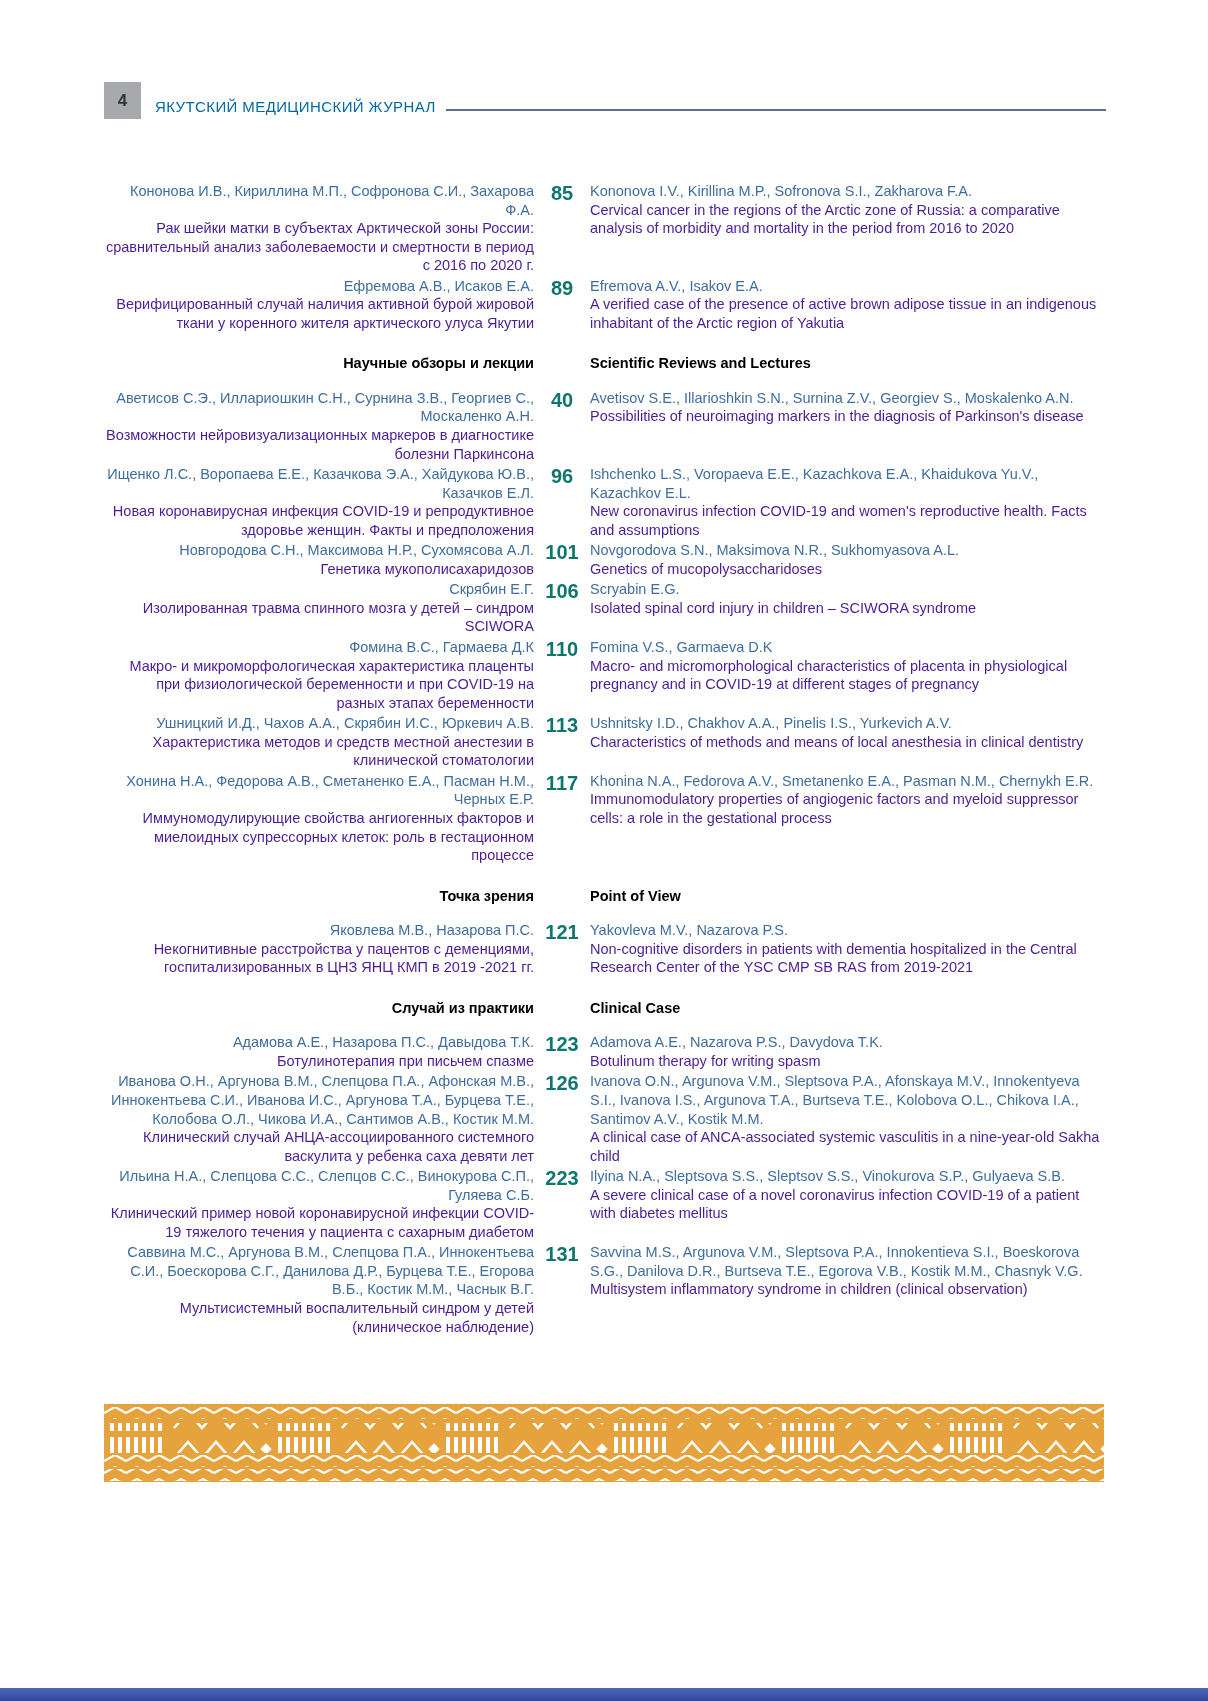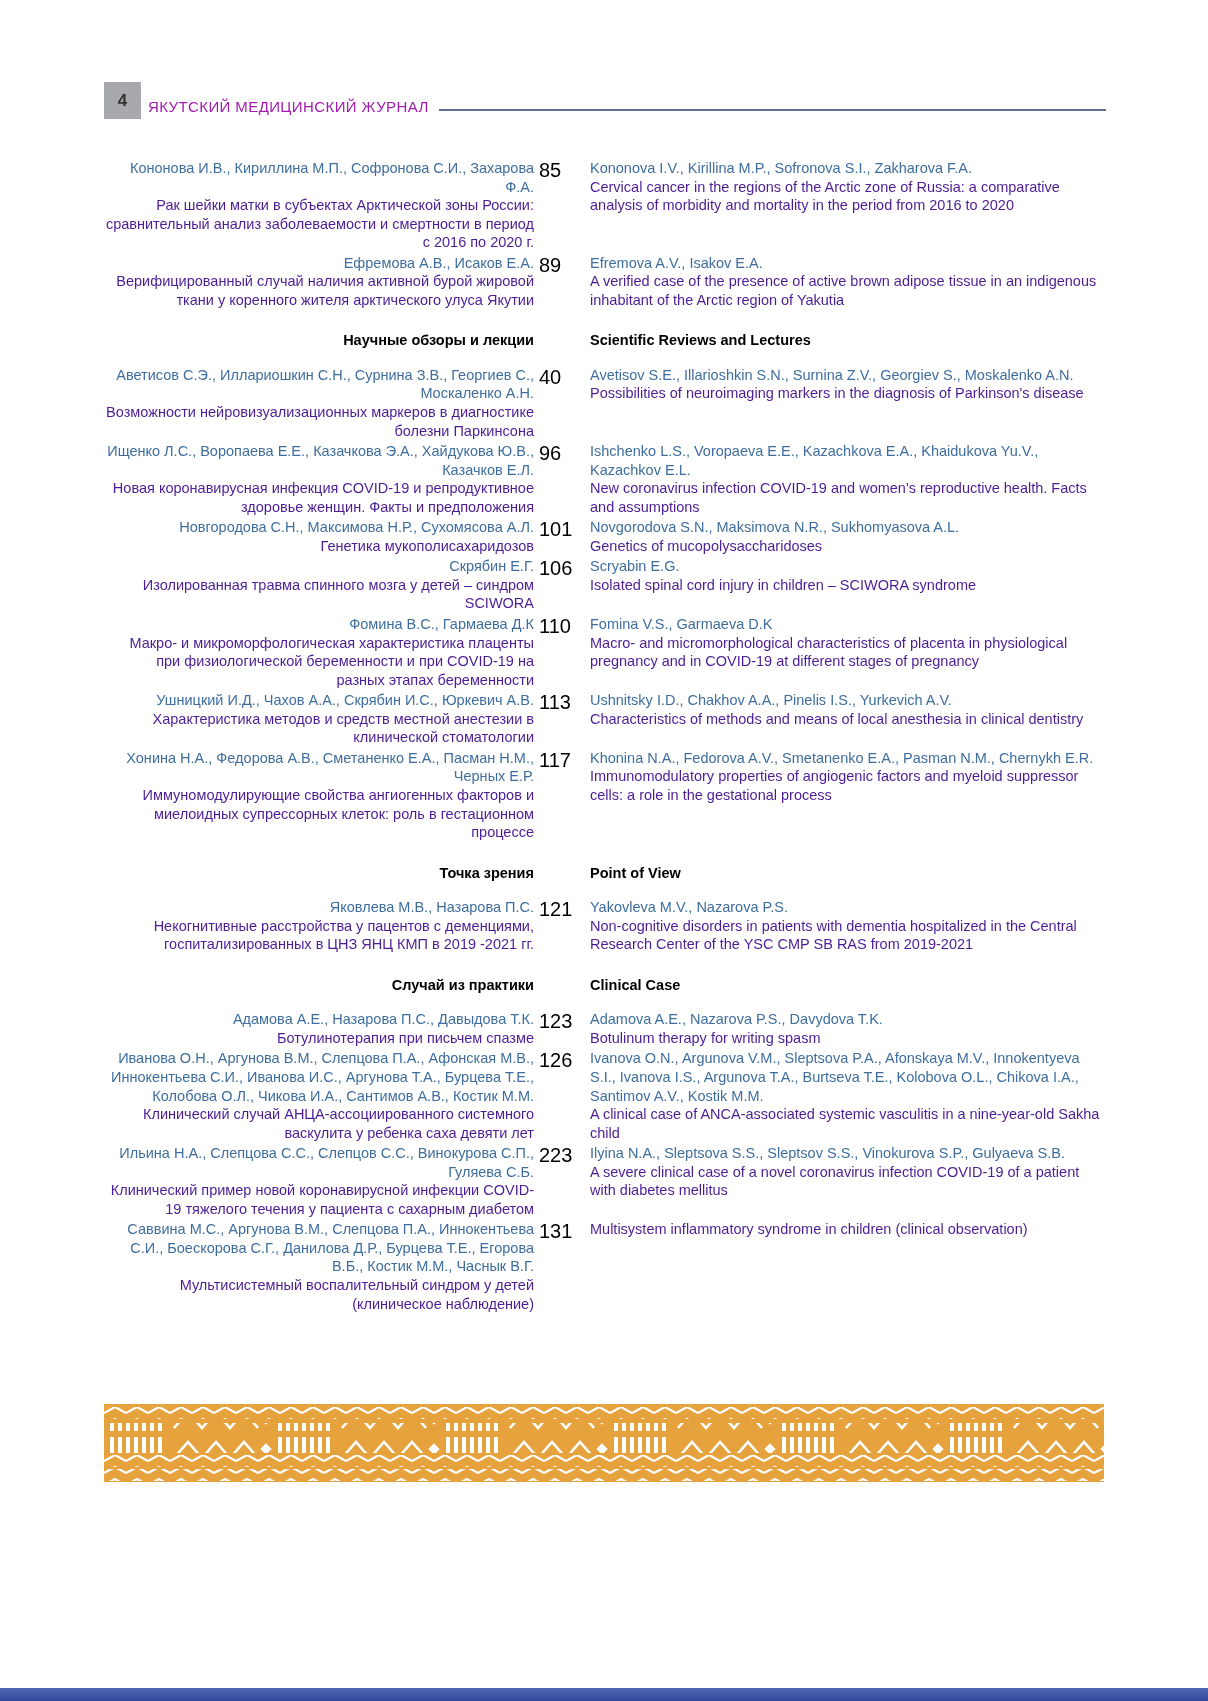--- a/index.html
+++ b/index.html
@@ -28,53 +28,53 @@
     background: #a7a9ac;
     color: #333333;
     font-size: 17px;
     font-weight: bold;
     display: flex;
     align-items: center;
     justify-content: center;
     flex: 0 0 auto;
   }
   .journal-title {
-    color: #a21caf;
+    color: #0369a1;
     font-size: 15px;
     letter-spacing: 0.4px;
-    padding: 0 10px 4px 7px;
+    padding: 0 10px 4px 14px;
     white-space: nowrap;
   }
   .header-rule {
     flex: 1;
     border-bottom: 2px solid #5f6e91;
     margin-bottom: 8px;
   }
   
   .toc {
-    margin: 40px 102px 0 104px;
+    margin: 63px 102px 0 104px;
     font-size: 14.5px;
     line-height: 1.28;
   }
   .toc-entry, .toc-section {
     display: grid;
     grid-template-columns: 430px 46px 1fr;
     column-gap: 5px;
   }
   .toc-entry { margin-bottom: 2px; }
   .toc-section { margin: 22px 0 16px 0; }
   .cell.ru { text-align: right; }
   .cell.en { text-align: left; }
   .authors { color: #3f6e9e; }
   .title { color: #4c1d95; }
   .pg {
-    text-align: left;
-    color: #000000;
+    text-align: center;
+    color: #0f766e;
     font-size: 20px;
-    font-weight: 400;
+    font-weight: 700;
     line-height: 20px;
     padding-top: 1px;
   }
   .section-label { color: #000000; font-weight: bold; }
   
   .ornament {
     margin: auto 0 219px 0;
     align-self: center;
     width: 1000px;
     height: 78px;
@@ -276,20 +276,21 @@
     </div>
   </div>
 
   <div class="toc-entry">
     <div class="cell ru">
       <div class="authors">Саввина М.С., Аргунова В.М., Слепцова П.А., Иннокентьева С.И., Боескорова С.Г., Данилова Д.Р., Бурцева Т.Е., Егорова В.Б., Костик М.М., Часнык В.Г.</div>
       <div class="title">Мультисистемный воспалительный синдром у детей (клиническое наблюдение)</div>
     </div>
     <div class="pg">131</div>
     <div class="cell en">
+      <div class="authors">Savvina M.S., Argunova V.M., Sleptsova P.A., Innokentieva S.I., Boeskorova S.G., Danilova D.R., Burtseva T.E., Egorova V.B., Kostik M.M., Chasnyk V.G.</div>
       <div class="title">Multisystem inflammatory syndrome in children (clinical observation)</div>
     </div>
   </div>
 </div>
 
   <div class="ornament">
     <svg viewBox="0 0 1000 78" preserveAspectRatio="none" aria-hidden="true">
       <rect width="1000" height="78" fill="#e6a23d"></rect>
       <defs>
         <pattern id="zz1" width="22" height="12" patternUnits="userSpaceOnUse">

